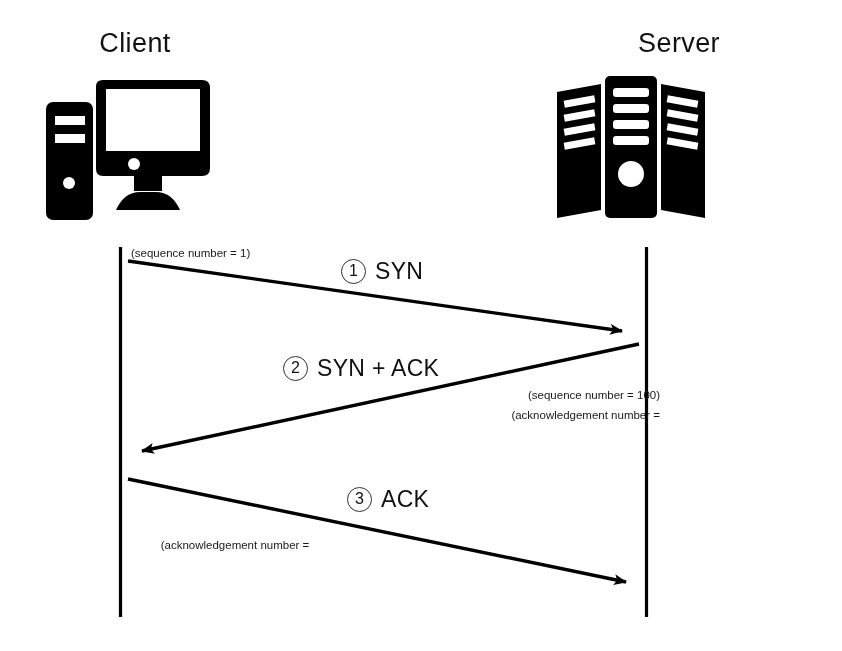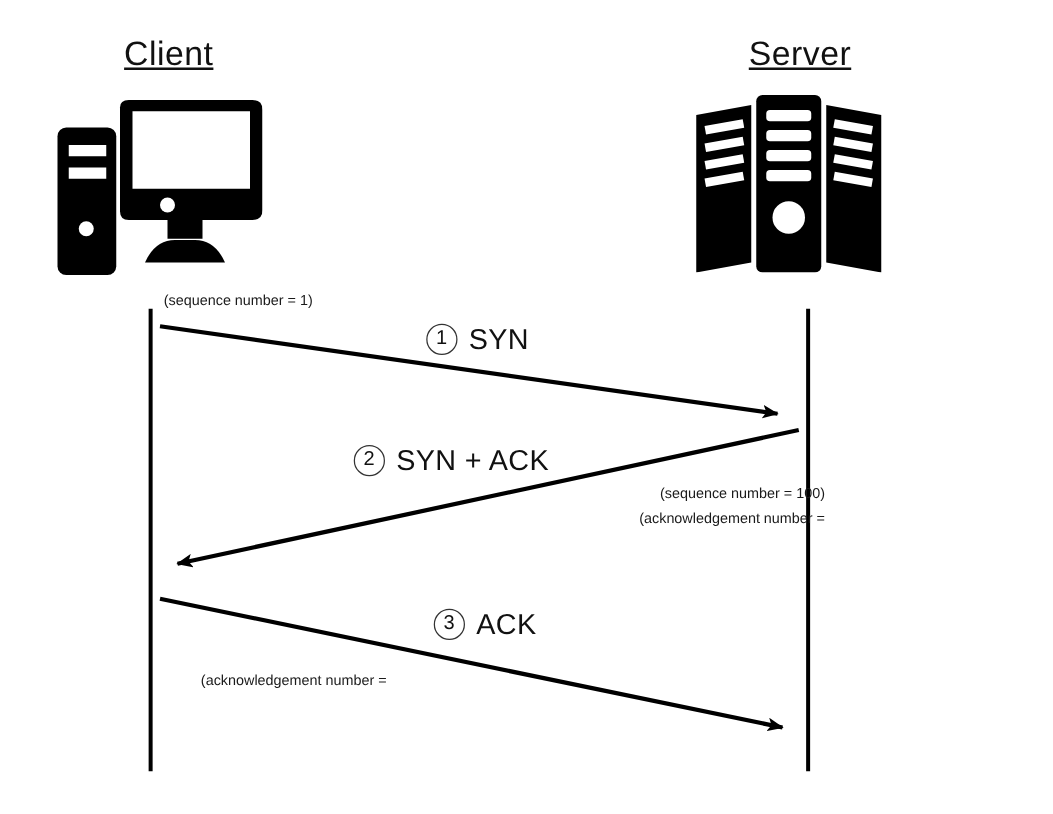--- a/index.html
+++ b/index.html
@@ -19,24 +19,23 @@
     overflow: hidden;
   }
   .node-label {
     position: absolute;
     font-size: 27px;
     font-weight: 400;
     letter-spacing: 0.4px;
     color: #111111;
     white-space: nowrap;
     text-align: center;
-    text-decoration: underline;
   }
   #client-label { left: 55px; top: 28px; width: 160px; }
-  #server-label { left: 560px; top: 28px; width: 160px; }
+  #server-label { left: 560px; top: 28px; width: 160px; text-align: right; }
 
   .endpoint-icon {
     position: absolute;
   }
   #client-icon { left: 44px; top: 80px; width: 166px; height: 140px; }
   #server-icon { left: 549px; top: 74px; width: 164px; height: 144px; }
 
   #sequence-svg {
     position: absolute;
     left: 0;
@@ -74,21 +73,21 @@
   #msg3-label { left: 347px; top: 486px; }
 
   .annotation {
     position: absolute;
     font-size: 11.5px;
     font-weight: 400;
     color: #1a1a1a;
     line-height: 1.72;
     white-space: nowrap;
   }
-  #annotation-seq1 { left: 131px; top: 232px; text-align: center; }
+  #annotation-seq1 { left: 131px; top: 244px; text-align: center; }
   #annotation-server { left: 462px; top: 386px; text-align: right; width: 198px; }
   #annotation-client { left: 135px; top: 536px; text-align: center; width: 200px; }
 </style>
 </head>
 <body>
 
 <div id="canvas">
 
   <div class="node-label" id="client-label">Client</div>
 

